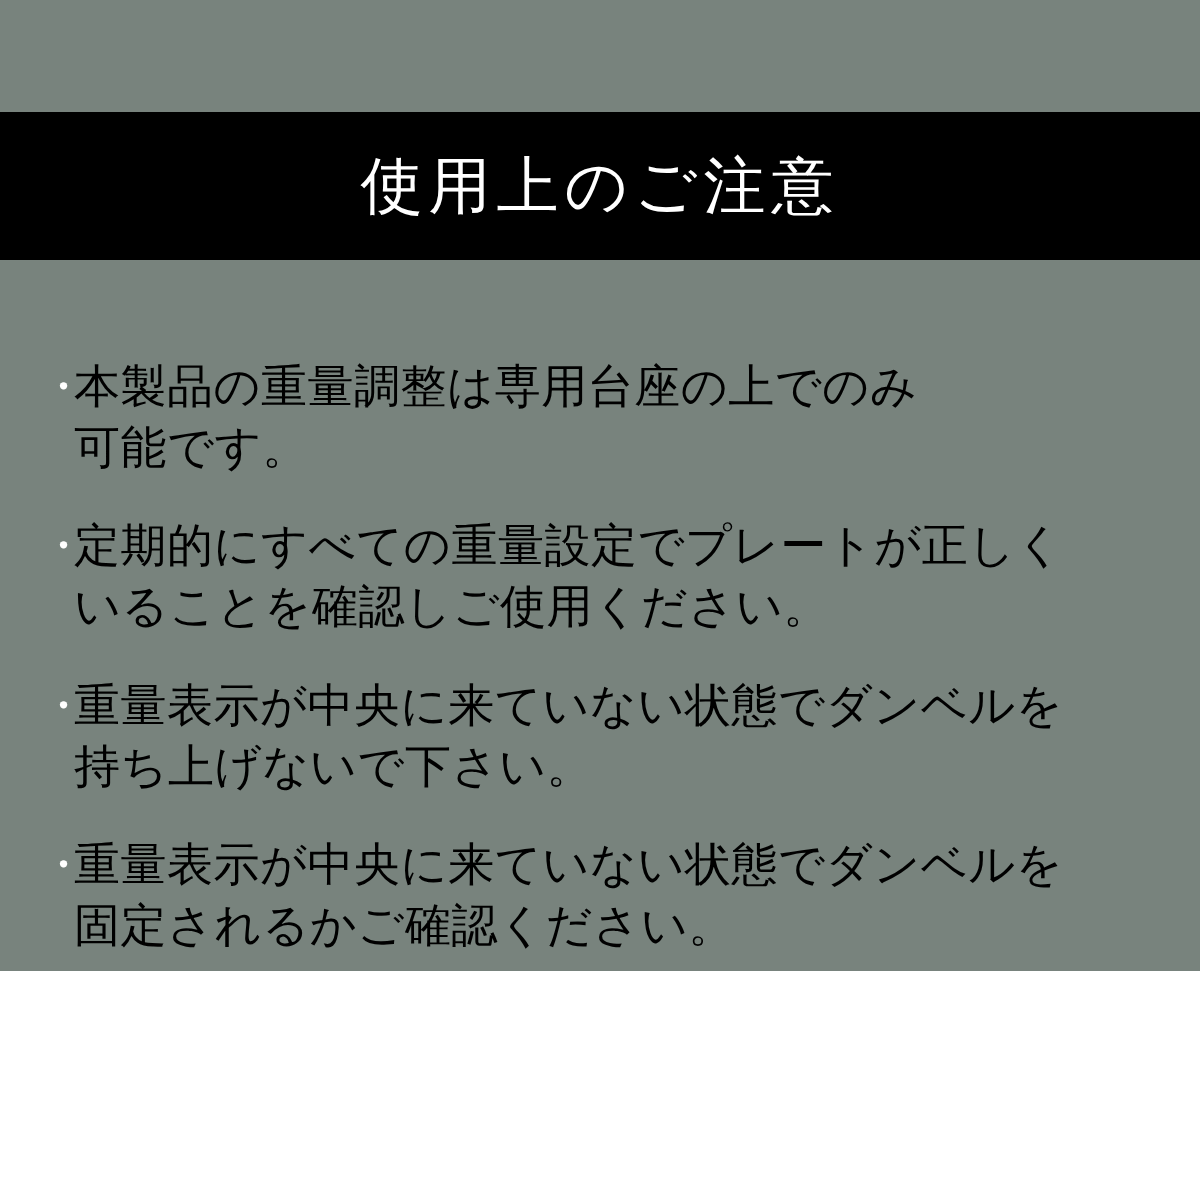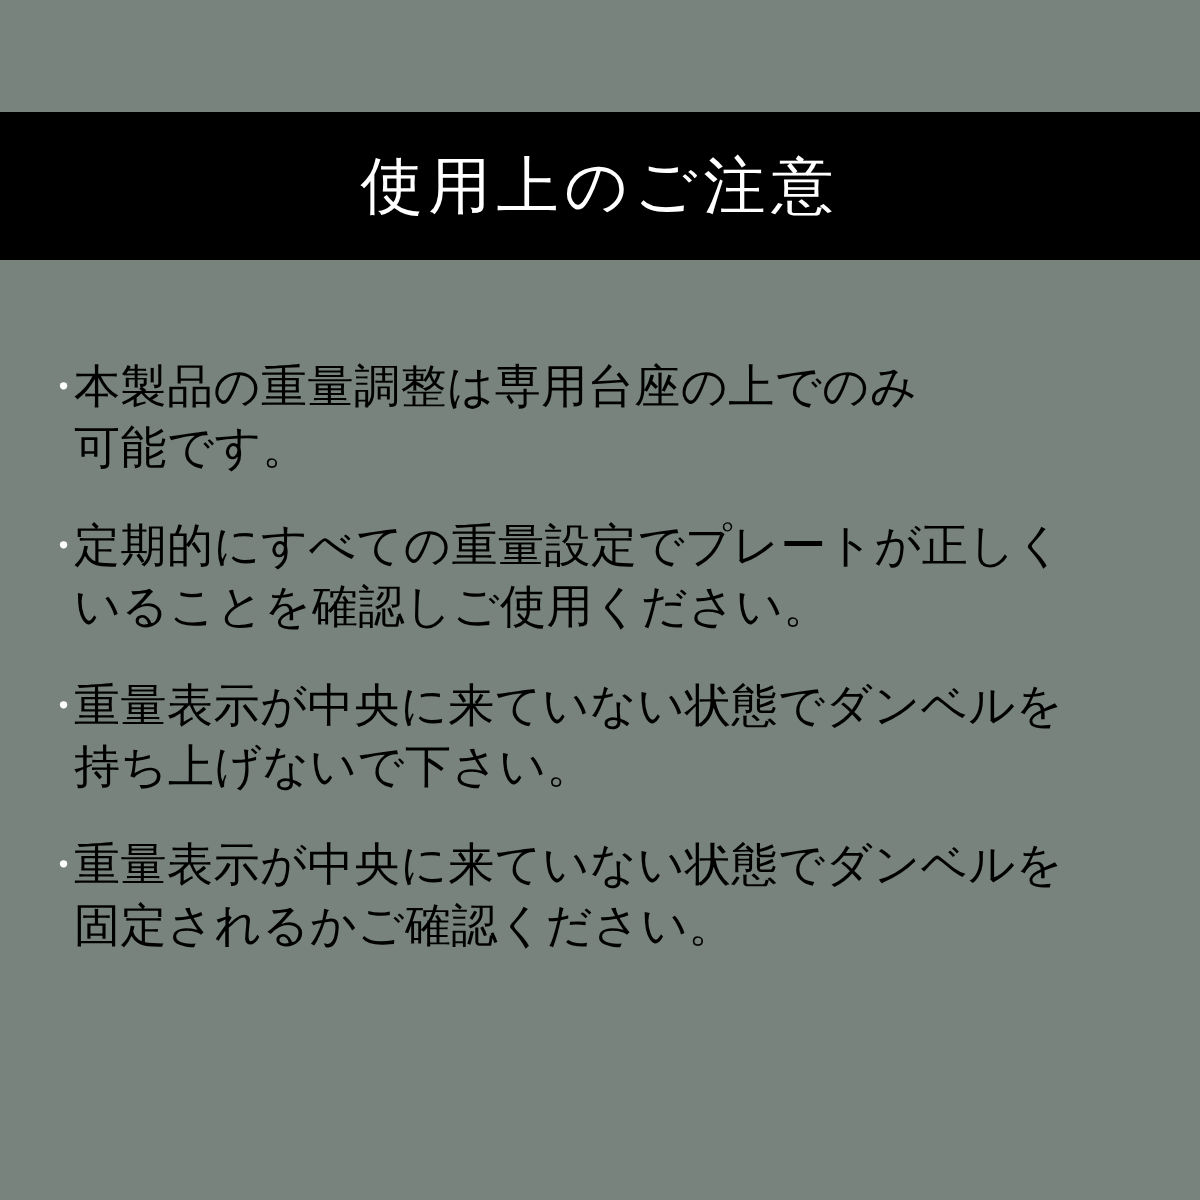--- a/index.html
+++ b/index.html
@@ -3,21 +3,21 @@
 <meta charset="utf-8">
 <style>
   html, body {
     margin: 0;
     padding: 0;
     background: #ffffff;
   }
   .page {
     position: relative;
     width: 1200px;
-    height: 1200px;
+    height: 971px;
     background: #ffffff;
     overflow: hidden;
     font-family: "DejaVu Sans", "Liberation Sans", sans-serif;
   }
   .panel {
     position: absolute;
     left: 0;
     top: 0;
     width: 1200px;
     height: 1200px;

